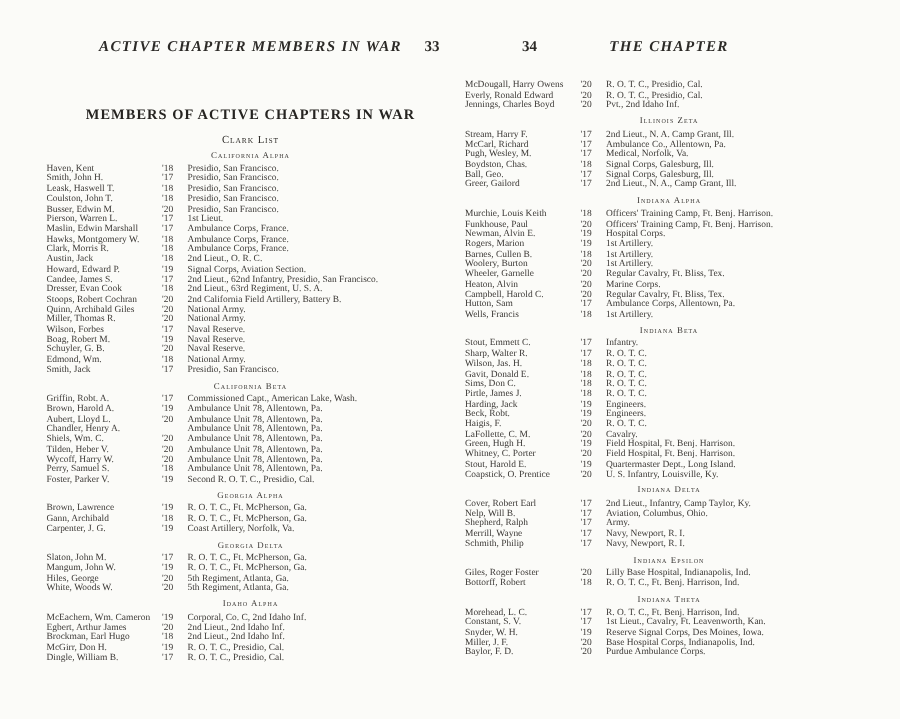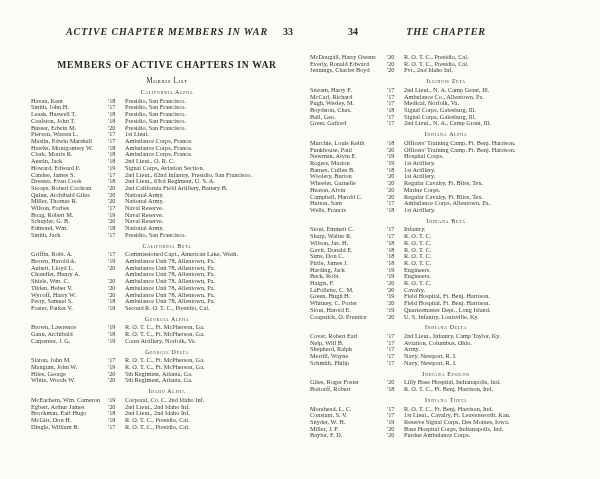--- a/index.html
+++ b/index.html
@@ -30,21 +30,21 @@
     top:0;
     font-style:normal;
     font-weight:bold;
     letter-spacing:0;
     margin-left:28px;
   }
   .rh-page-right { right:10px; }
   .rh-page-left  { left:10px; }
 
   .main-title {
-    margin:21px 0 0 0;
+    margin:33px 0 0 0;
     font-size:9.6px;
     font-weight:bold;
     letter-spacing:0.7px;
     text-align:center;
     color:#262421;
   }
   .subtitle {
     margin-top:7px;
     font-size:7.2px;
     font-variant:small-caps;
@@ -81,21 +81,21 @@
 <body>
 
 <div>
 
   <div class="page page-left">
     <div class="running-head">
       <span>ACTIVE CHAPTER MEMBERS IN WAR</span>
       <span class="rh-page rh-page-right">33</span>
     </div>
     <div class="main-title">MEMBERS OF ACTIVE CHAPTERS IN WAR</div>
-    <div class="subtitle">Morris List</div>
+    <div class="subtitle">Clark List</div>
     <div class="sections">
         <div class="section">
           <div class="section-heading">California Alpha</div>
           <div class="row">
             <span class="cell-name">Haven, Kent</span>
             <span class="cell-year">'18</span>
             <span class="cell-assign">Presidio, San Francisco.</span>
           </div>
           <div class="row">
             <span class="cell-name">Smith, John H.</span>

